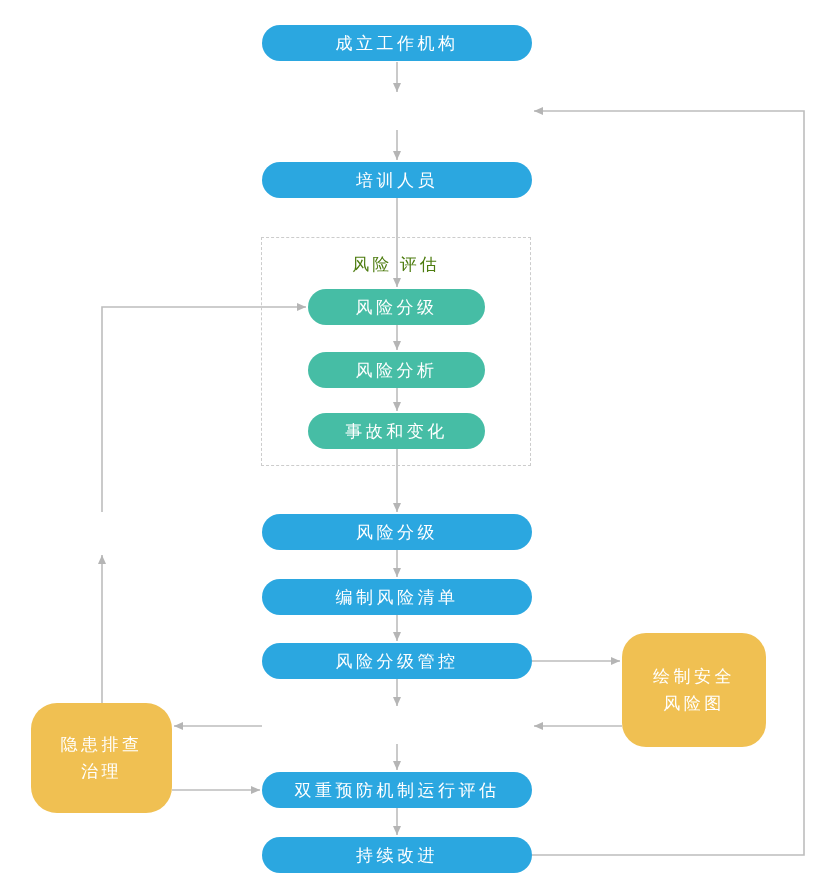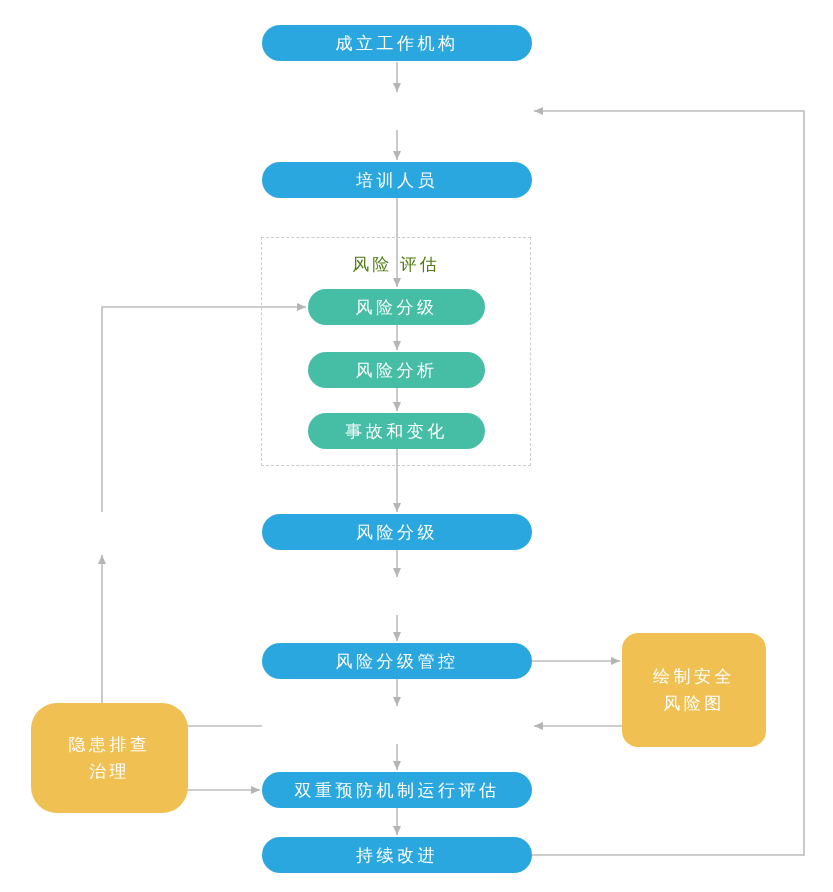--- a/index.html
+++ b/index.html
@@ -51,31 +51,31 @@
   .pill-yellow {
     left: 22px;
     top: 513px;
     width: 155px;
     height: 39px;
     border-radius: 20px;
   }
   .box-hazard-treatment {
     left: 31px;
     top: 703px;
-    width: 157px;
+    width: 141px;
     height: 110px;
     border-radius: 26px;
     line-height: 27px;
   }
   .box-risk-map {
     left: 622px;
     top: 633px;
     width: 144px;
     height: 114px;
-    border-radius: 16px;
+    border-radius: 24px;
     line-height: 27px;
   }
   .dashed-group {
     position: absolute;
     left: 261px;
     top: 237px;
     width: 270px;
     height: 229px;
     border: 1px dashed #cccccc;
     box-sizing: border-box;
@@ -131,20 +131,21 @@
   <div class="group-label">风险 评估</div>
 
   <div class="node pill-blue" style="top:25px">成立工作机构</div>
   <div class="node pill-blue" style="top:162px">培训人员</div>
 
   <div class="node pill-green" style="top:289px">风险分级</div>
   <div class="node pill-green" style="top:352px">风险分析</div>
   <div class="node pill-green" style="top:413px">事故和变化</div>
 
   <div class="node pill-blue" style="top:514px">风险分级</div>
+  <div class="node pill-blue" style="top:579px">编制风险清单</div>
   <div class="node pill-blue" style="top:643px">风险分级管控</div>
   <div class="node pill-blue" style="top:772px">双重预防机制运行评估</div>
   <div class="node pill-blue" style="top:837px">持续改进</div>
 
 
   <div class="node yellow box-hazard-treatment">
     <span>隐患排查</span>
     <span>治理</span>
   </div>
 

